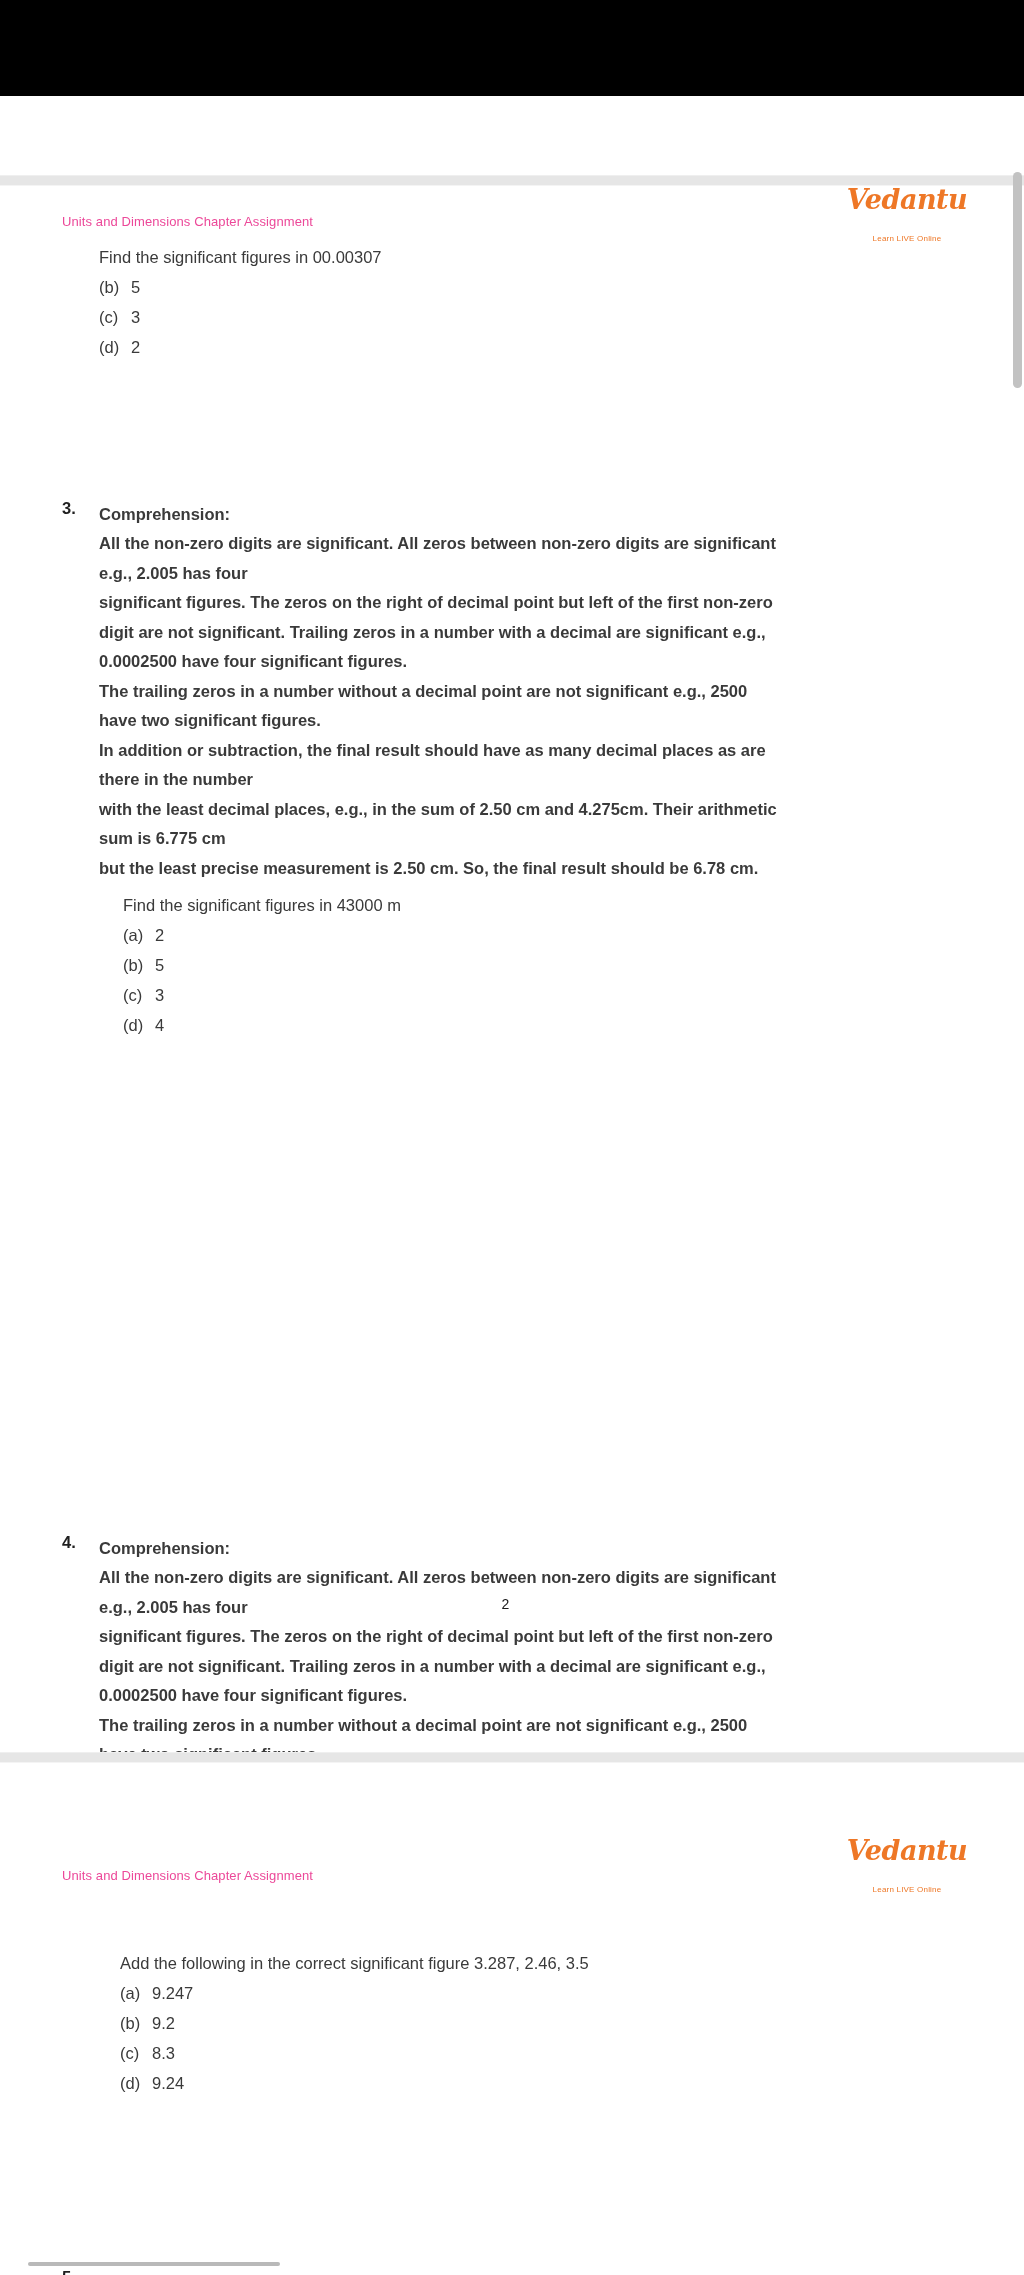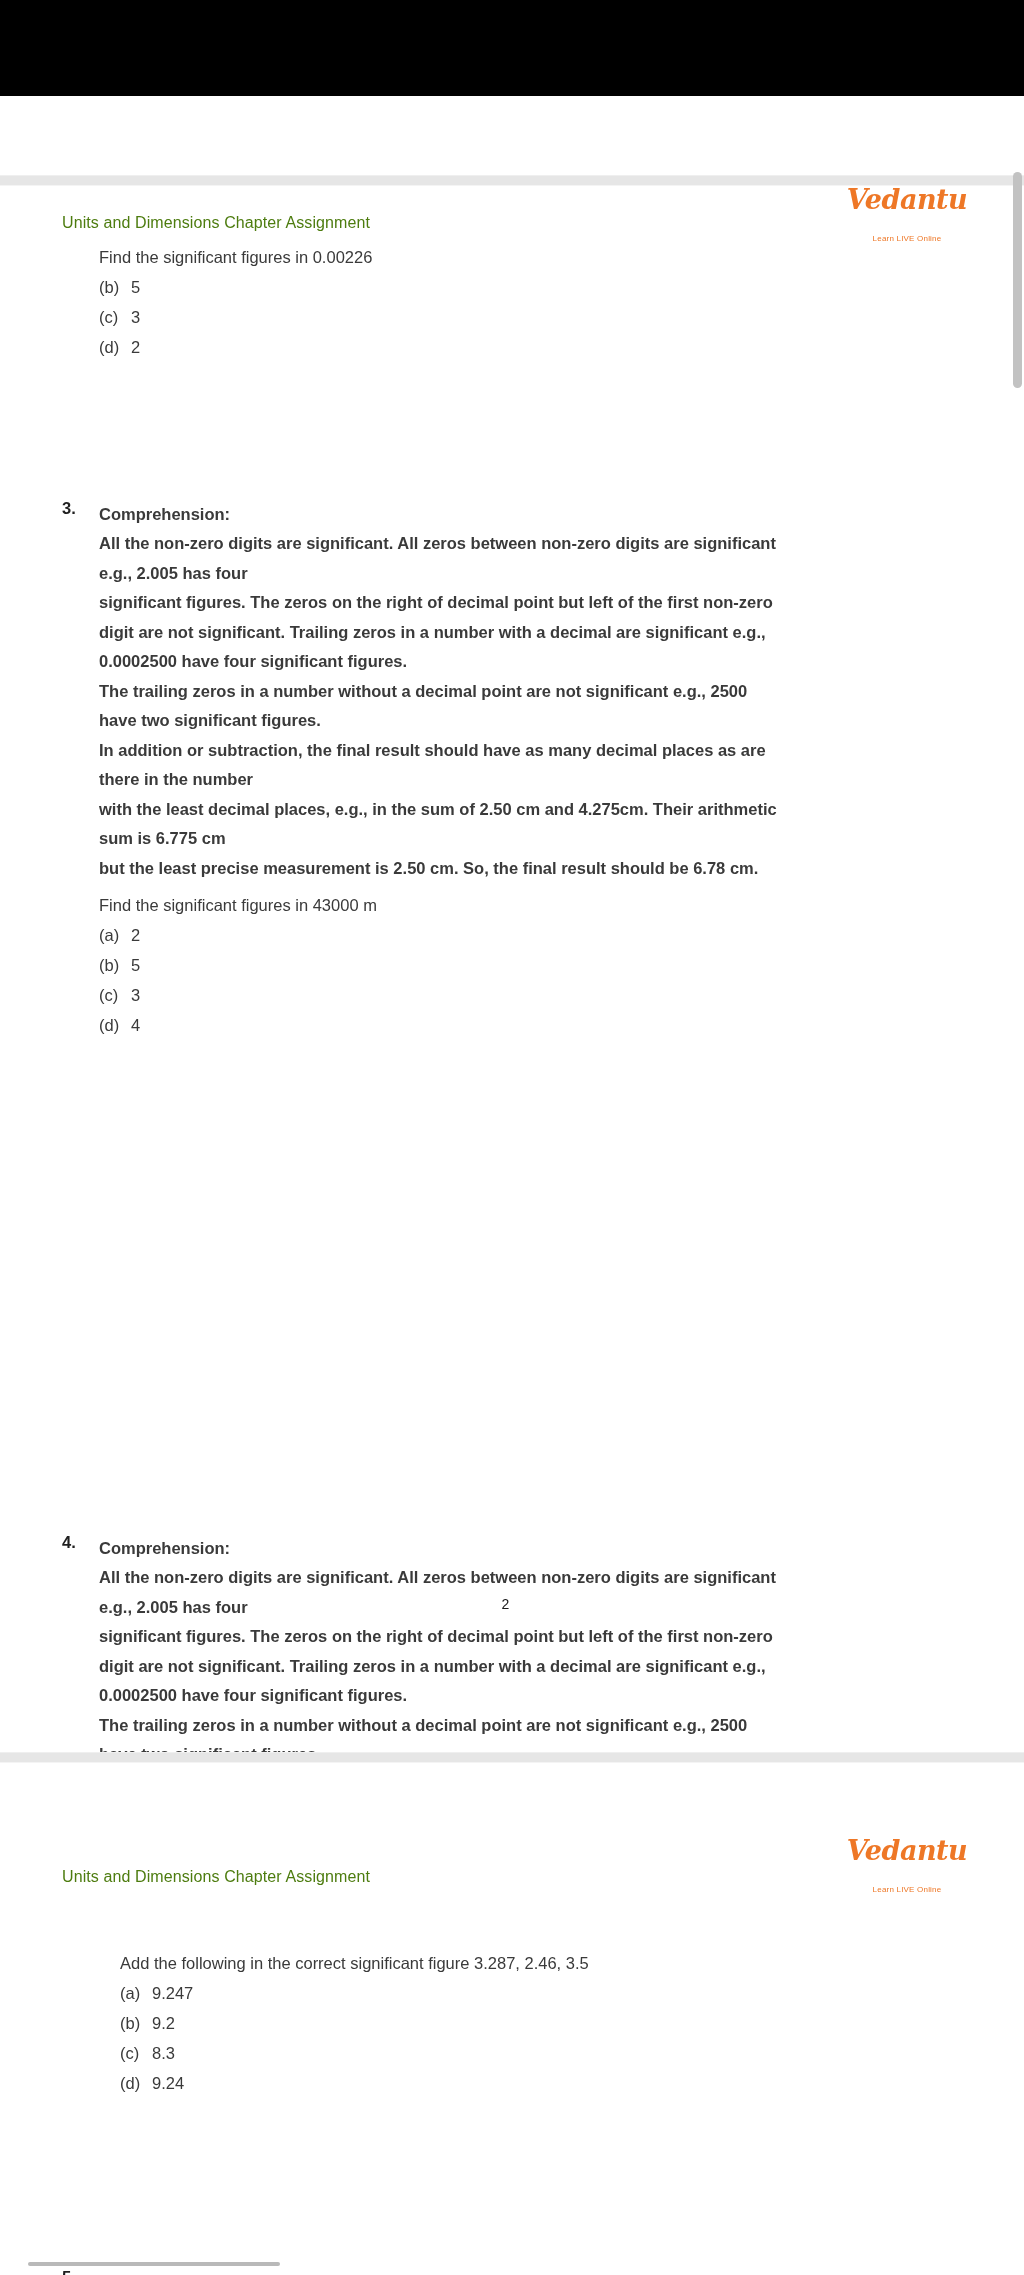--- a/index.html
+++ b/index.html
@@ -66,22 +66,22 @@
   }
 
   .page-header {
     position: relative;
     height: 70px;
   }
   .doc-title {
     position: absolute;
     left: 62px;
     top: 28px;
-    font-size: 16px;
-    color: #4d7c0f;
+    font-size: 13px;
+    color: #ec4899;
     letter-spacing: 0.1px;
     white-space: nowrap;
   }
 
   
   .logo {
     position: absolute;
     right: 40px;
     top: 0px;
     width: 128px;
@@ -182,21 +182,21 @@
 
     <div class="page-header">
       <div class="doc-title">Units and Dimensions Chapter Assignment</div>
       <div class="logo">
         <div class="logo-word">Vedantu</div>
         <div class="logo-tag">Learn LIVE Online</div>
       </div>
     </div>
 
     <div class="block" style="top:56px;">
-      <div class="qtext indent-q">Find the significant figures in 0.00226</div>
+      <div class="qtext indent-q">Find the significant figures in 00.00307</div>
       <div class="opt indent-q"><span class="lbl">(b)</span><span>5</span></div>
       <div class="opt indent-q"><span class="lbl">(c)</span><span>3</span></div>
       <div class="opt indent-q"><span class="lbl">(d)</span><span>2</span></div>
     </div>
 
     <div class="block num-item" style="top:243px;">
       <span class="num">3.</span>
       <div class="comp-head indent-b">Comprehension:</div>
       <div class="para-line indent-b">All the non-zero digits are significant. All zeros between non-zero digits are significant</div>
       <div class="para-line indent-b">e.g., 2.005 has four</div>
@@ -205,21 +205,21 @@
       <div class="para-line indent-b">0.0002500 have four significant figures.</div>
       <div class="para-line indent-b">The trailing zeros in a number without a decimal point are not significant e.g., 2500</div>
       <div class="para-line indent-b">have two significant figures.</div>
       <div class="para-line indent-b">In addition or subtraction, the final result should have as many decimal places as are</div>
       <div class="para-line indent-b">there in the number</div>
       <div class="para-line indent-b">with the least decimal places, e.g., in the sum of 2.50 cm and 4.275cm. Their arithmetic</div>
       <div class="para-line indent-b">sum is 6.775 cm</div>
       <div class="para-line indent-b">but the least precise measurement is 2.50 cm. So, the final result should be 6.78 cm.</div>
     </div>
 
-    <div class="block" style="top:704px;">
+    <div class="block" style="top:704px;padding-left:24px;">
       <div class="qtext indent-q">Find the significant figures in 43000 m</div>
       <div class="opt indent-q"><span class="lbl">(a)</span><span>2</span></div>
       <div class="opt indent-q"><span class="lbl">(b)</span><span>5</span></div>
       <div class="opt indent-q"><span class="lbl">(c)</span><span>3</span></div>
       <div class="opt indent-q"><span class="lbl">(d)</span><span>4</span></div>
     </div>
 
     <div class="block num-item" style="top:893px;">
       <span class="num">4.</span>
       <div class="comp-head indent-b">Comprehension:</div>

